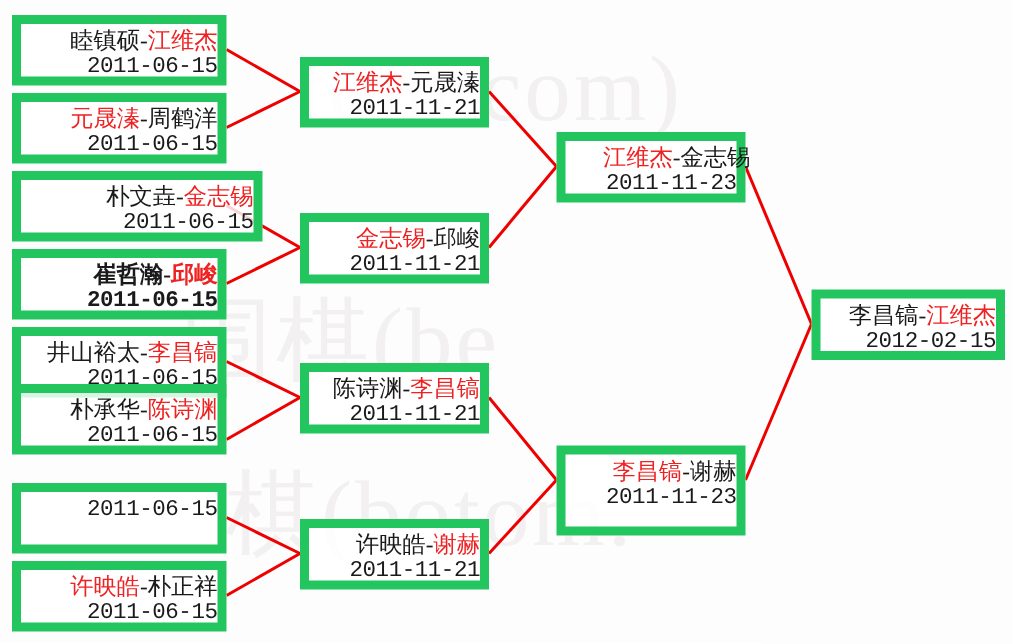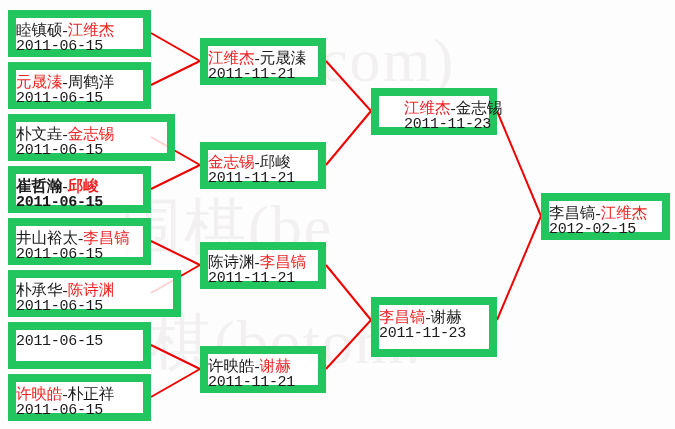--- a/index.html
+++ b/index.html
@@ -38,24 +38,24 @@
     top: 0;
     width: 675px;
     height: 429px;
     z-index: 1;
     pointer-events: none;
   }
 
   .match {
     position: absolute;
     box-sizing: border-box;
-    border: 8px solid #22c55e;
+    border: 6px solid #22c55e;
     background: rgba(255,255,255,0.82);
     z-index: 2;
-    text-align: left;
+    text-align: right;
     line-height: 1.12;
     padding-top: 3px;
     font-size: 15px;
     color: #1a1a1a;
   }
   .match .players {
     white-space: nowrap;
     font-size: 15.5px;
     font-family: "Liberation Serif", "DejaVu Serif", serif;
   }
@@ -110,21 +110,21 @@
         <div class="date">2011-06-15</div>
       </div>
       <div class="match" style="left: 8px; top: 166px; width: 143px; height: 47px; font-weight: bold;">
         <div class="players"><span class="l">崔哲瀚</span><span class="sep">-</span><span class="w">邱峻</span></div>
         <div class="date">2011-06-15</div>
       </div>
       <div class="match" style="left: 8px; top: 218px; width: 143px; height: 47px;">
         <div class="players"><span class="l">井山裕太</span><span class="sep">-</span><span class="w">李昌镐</span></div>
         <div class="date">2011-06-15</div>
       </div>
-      <div class="match" style="left: 8px; top: 270px; width: 173px; height: 47px;">
+      <div class="match" style="left: 8px; top: 256px; width: 143px; height: 47px;">
         <div class="players"><span class="l">朴承华</span><span class="sep">-</span><span class="w">陈诗渊</span></div>
         <div class="date">2011-06-15</div>
       </div>
       <div class="match" style="left: 8px; top: 322px; width: 143px; height: 47px;">
         <div class="date">2011-06-15</div>
       </div>
       <div class="match" style="left: 8px; top: 374px; width: 143px; height: 47px;">
         <div class="players"><span class="w">许映皓</span><span class="sep">-</span><span class="l">朴正祥</span></div>
         <div class="date">2011-06-15</div>
       </div>

